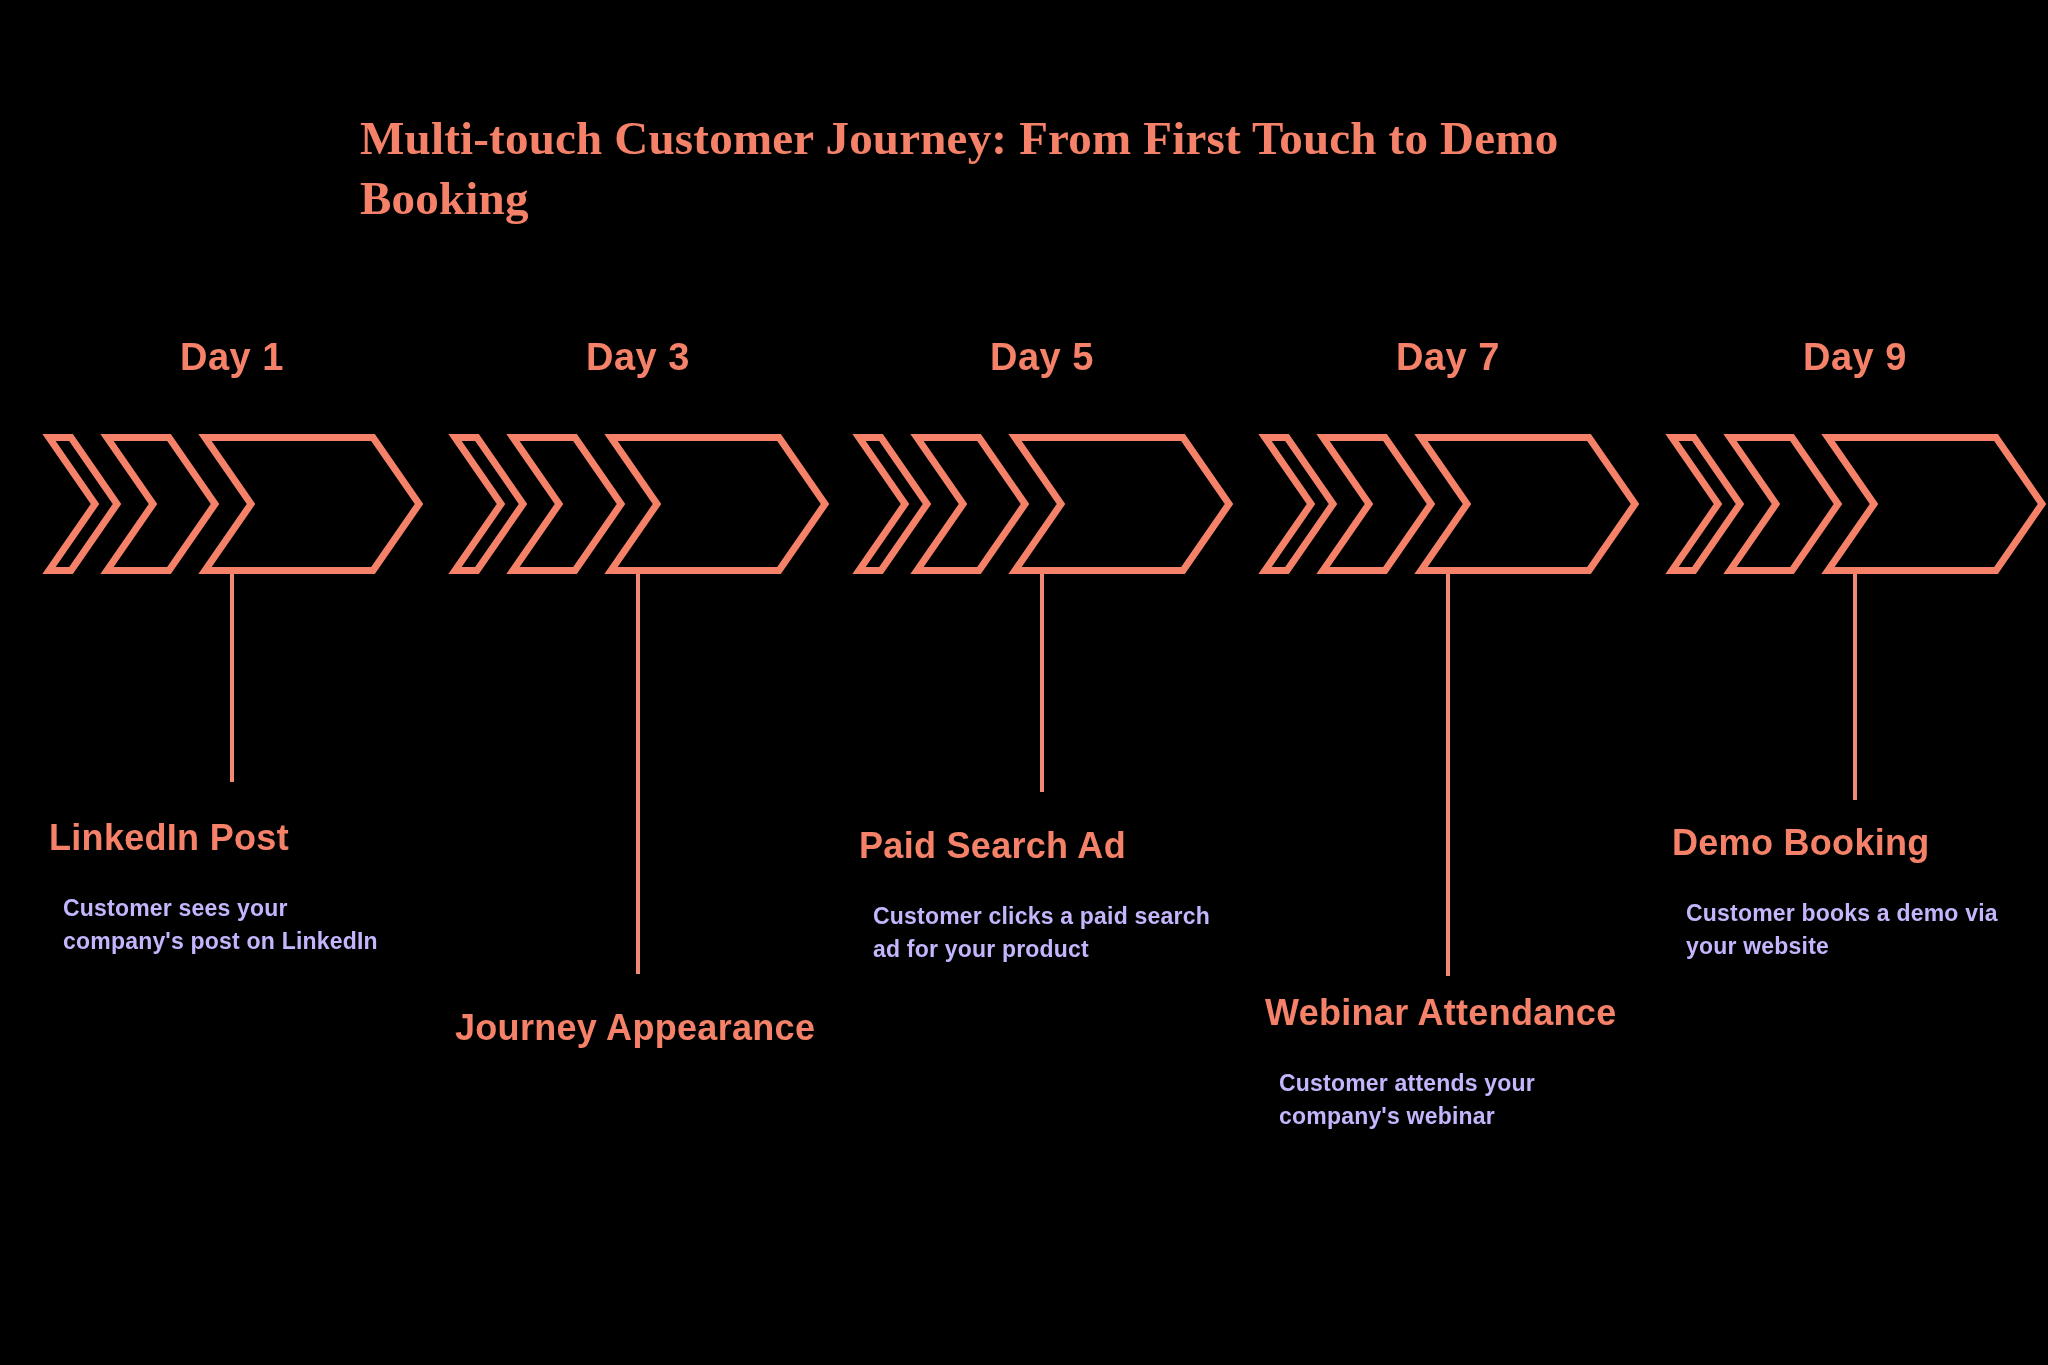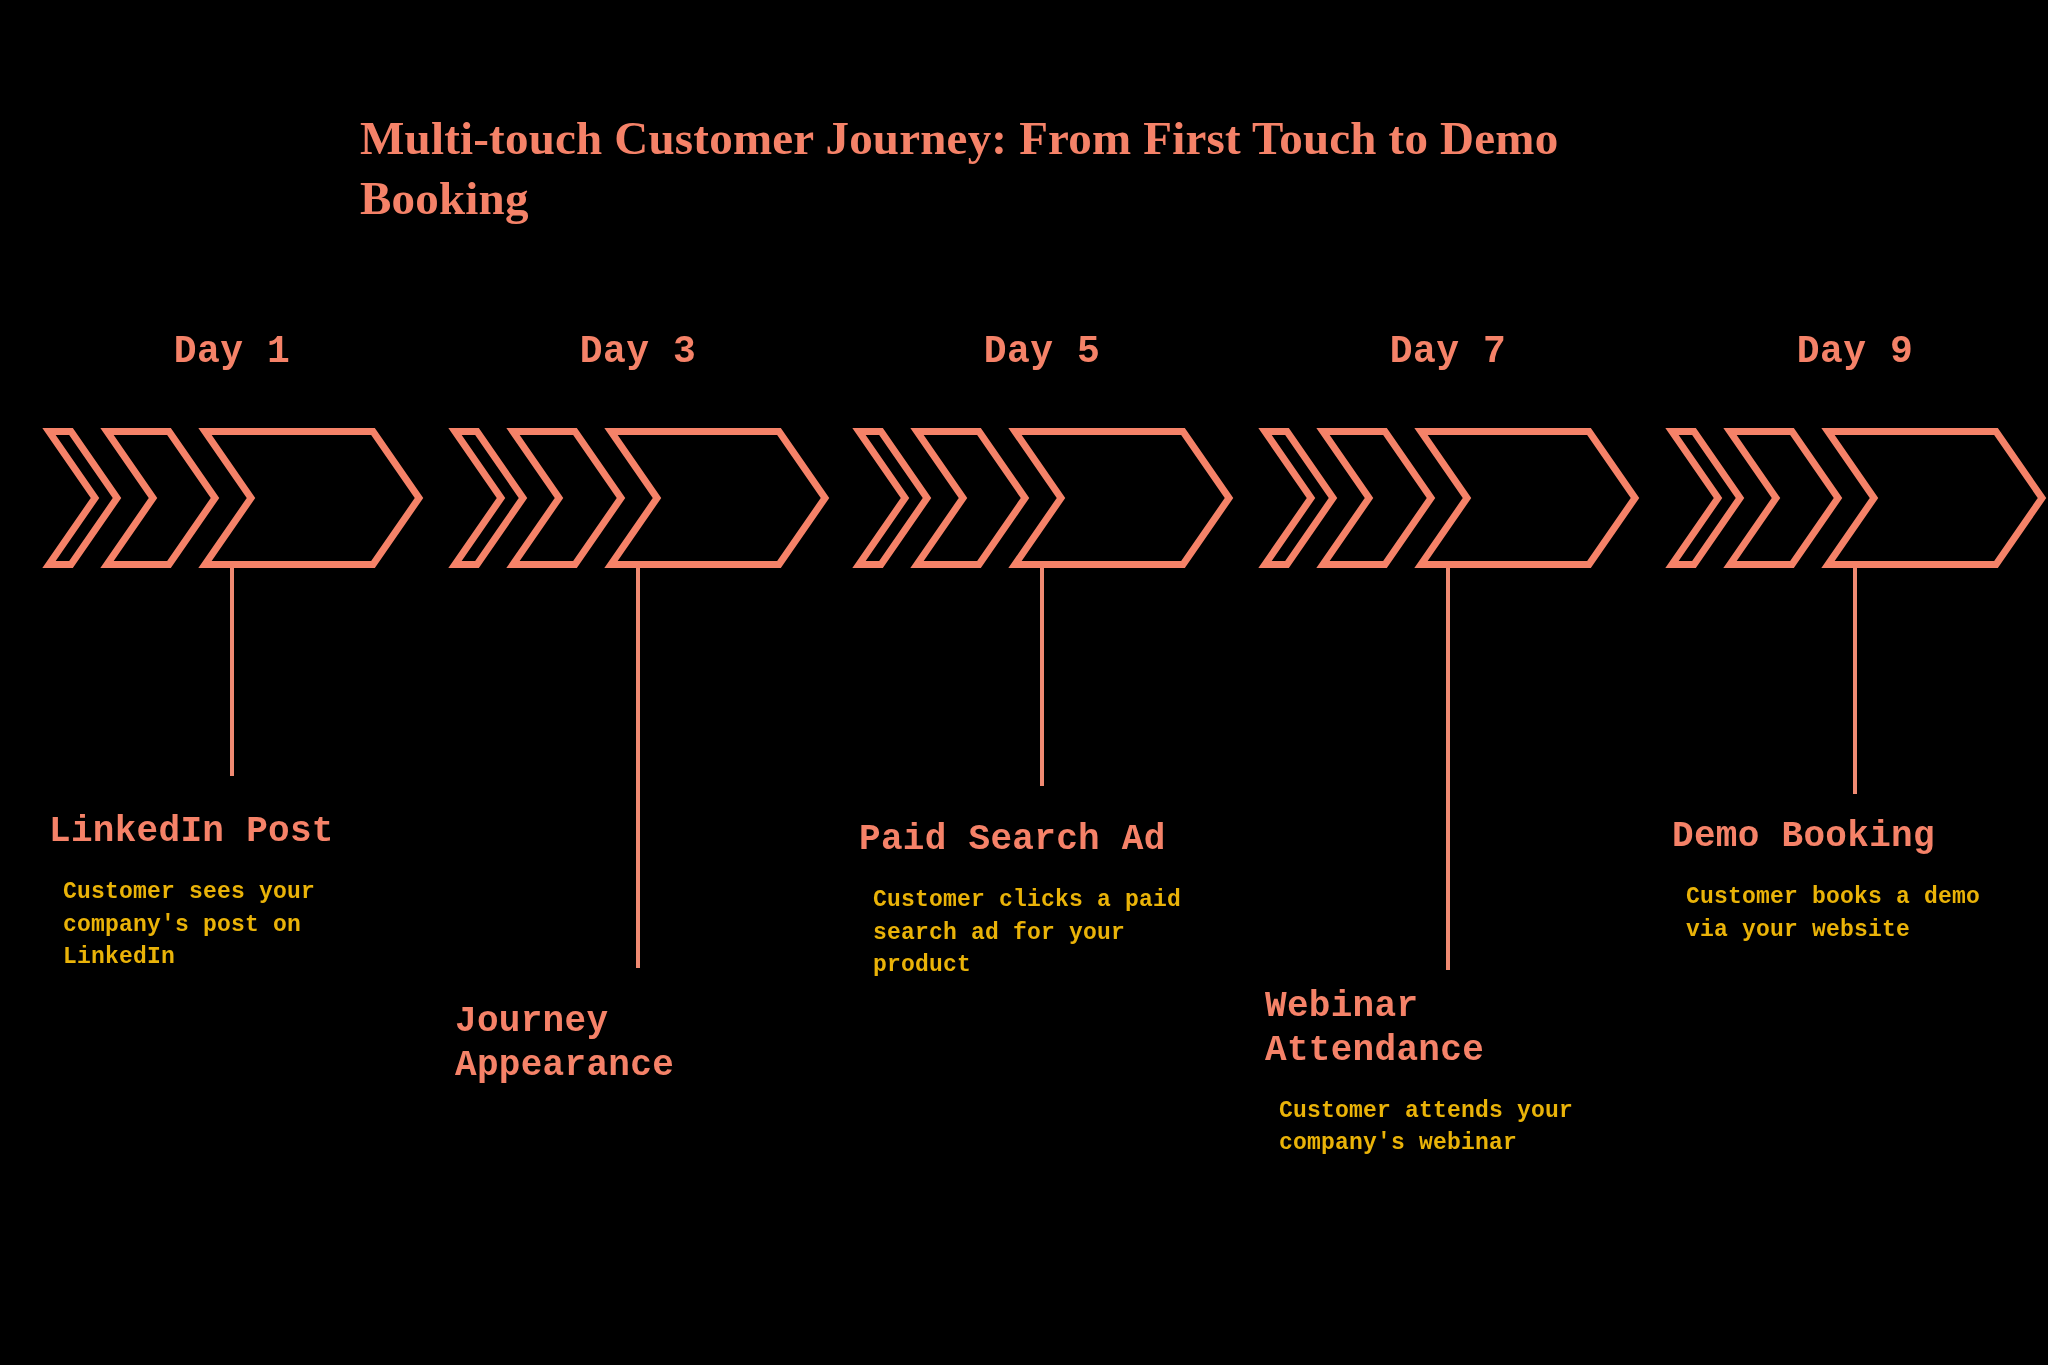--- a/index.html
+++ b/index.html
@@ -22,24 +22,23 @@
     line-height:1.28;
     letter-spacing:0.2px;
     color:#F58268;
     padding:0 360px;
   }
 
   .track { position:absolute; left:0; top:0; width:2048px; height:1365px; }
 
   .stage-col {
     position:absolute;
-    top:10px;
+    top:16px;
     width:410px;
     height:1055px;
-    font-family:Liberation Mono, monospace;
   }
 
   .day-label {
     position:absolute;
     top:320px;
     left:0; width:410px;
     text-align:center;
     font-size:38px;
     font-weight:bold;
     color:#F58268;
@@ -69,24 +68,24 @@
   }
   .card h3 {
     font-size:36px;
     font-weight:bold;
     color:#F58268;
     line-height:1.22;
     letter-spacing:0.3px;
     padding:0 22px;
   }
   .card p {
-    margin-top:22px;
+    margin-top:32px;
     font-size:23px;
     font-weight:bold;
-    color:#eab308;
+    color:#c4b5fd;
     line-height:1.42;
     letter-spacing:0.2px;
     padding:0 36px;
   }
 </style>
 </head>
 <body>
 
 <div id="stage">
 

